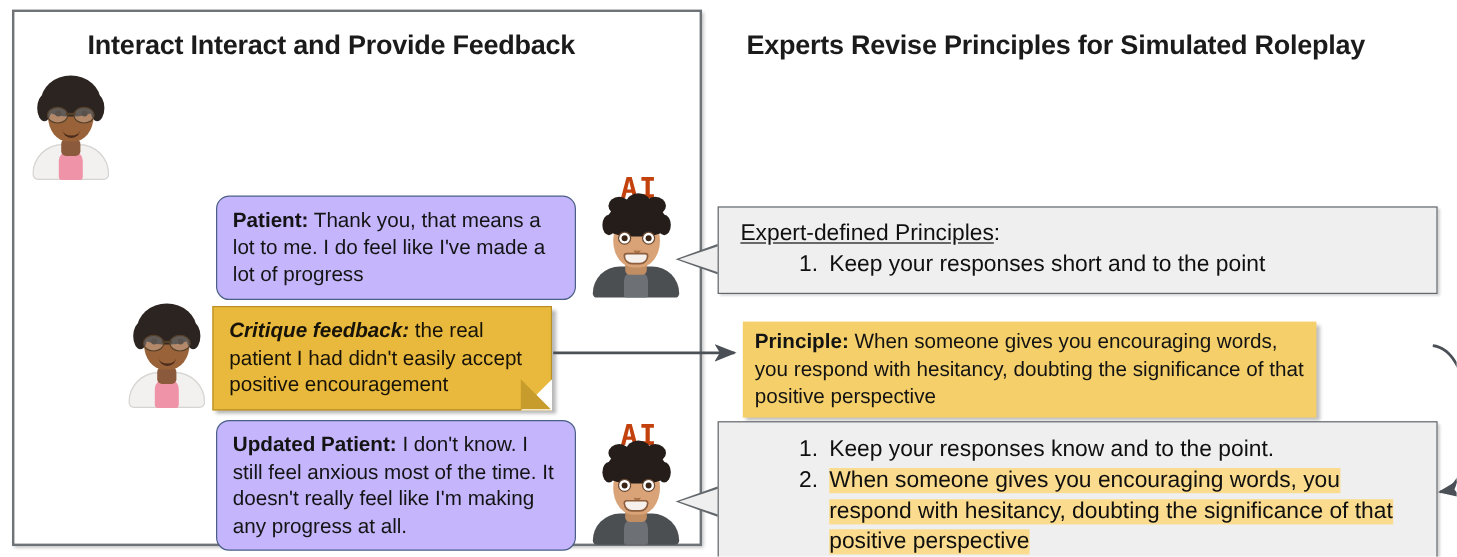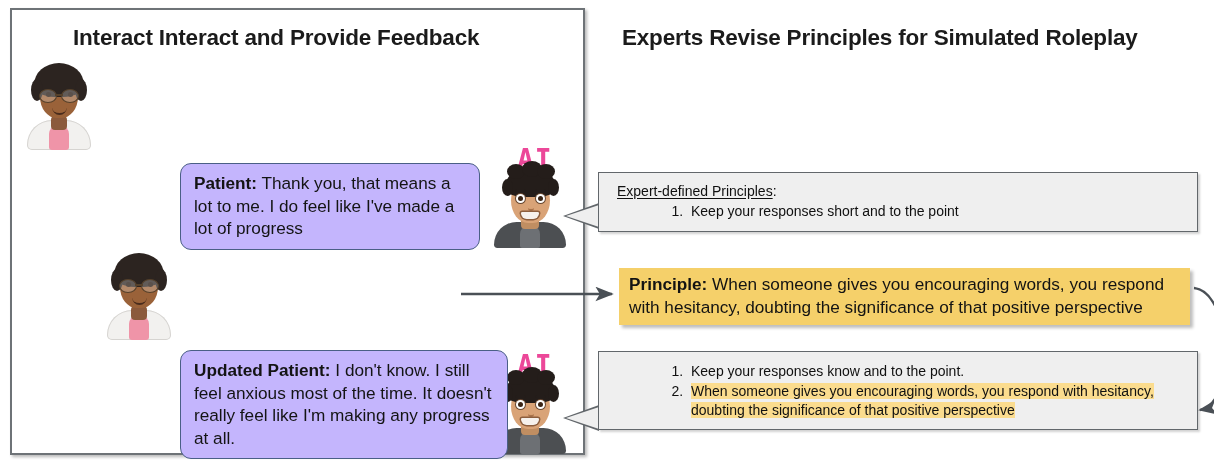--- a/index.html
+++ b/index.html
@@ -92,21 +92,21 @@
   .th-eye.r{ left:44px; }
   .th-mouth{
     position:absolute; left:28px; top:48px; width:15px; height:7px;
     border-bottom:2.4px solid #4a2c1c; border-radius:0 0 12px 12px;
   }
 
   
   .ai-label{
     position:absolute;
     font-family:"DejaVu Sans Mono","Liberation Mono",monospace;
-    font-weight:700; font-size:28px; color:#ec4899; letter-spacing:1px;
+    font-weight:700; font-size:24px; color:#c2410c; letter-spacing:1px;
   }
   .ai-hood{
     position:absolute; left:0; bottom:0; width:72px; height:26px;
     background:#4c4f52; border-radius:26px 26px 4px 4px;
   }
   .ai-hood:after{
     content:""; position:absolute; left:26px; bottom:0; width:20px; height:22px;
     background:#6d7074; border-radius:8px 8px 2px 2px;
   }
   .ai-neck{
@@ -201,21 +201,21 @@
     border-top:25px solid transparent;
   }
 
   
   .callout{
     position:absolute;
     box-sizing:border-box;
     background:#efefef;
     border:1.6px solid #62676b;
     padding:9px 14px 10px 18px;
-    font-size:14px;
+    font-size:19px;
     line-height:1.34;
     color:#101010;
     box-shadow:2px 2px 2px rgba(0,0,0,.18);
   }
   .callout .hdr{ text-decoration:underline; text-underline-offset:2px; }
   .callout ol{ margin:1px 0 0 0; padding-left:26px; }
   .callout ol li{ padding-left:4px; margin-top:1px;margin-left:44px; }
   .hl{ background:#fbdc8e; box-decoration-break:clone; -webkit-box-decoration-break:clone; }
 
   
@@ -318,20 +318,25 @@
       <div class="th-eye r"></div>
       <div class="th-glasses">
           <i class="l"></i>
           <i class="r"></i>
           <b></b>
         </div>
       <div class="th-mouth"></div>
     </div>
   </div>
 
+  <div class="sticky" style="left:177px; top:255px; width:283px;">
+    <span class="who">Critique feedback:</span><span> the real patient I had didn't easily accept positive encouragement</span>
+    <span class="sticky-fold"></span>
+    <span class="sticky-fold2"></span>
+  </div>
 
   <div class="ai-label" style="left:517px; top:349px;">AI</div>
   <div class="avatar" style="left:494px; top:370px; width:72px; height:84px;">
     <div class="av-wrap">
       <div class="ai-hood"></div>
       <div class="ai-neck"></div>
       <div class="ai-face"></div>
       <div class="ai-hair">
           <i></i>
           <i></i>
@@ -345,41 +350,41 @@
           <b></b>
         </div>
       <div class="ai-eye r">
           <b></b>
         </div>
       <div class="ai-nose"></div>
       <div class="ai-mouth"></div>
     </div>
   </div>
 
-  <div class="bubble blue" style="left:180px; top:350px; width:328px;">
+  <div class="bubble blue" style="left:180px; top:350px; width:300px;">
     <span class="who">Updated Patient:</span><span> I don't know. I still feel anxious most of the time. It doesn't really feel like I'm making any progress at all.</span>
   </div>
 
   <div class="title" id="title-right">Experts Revise Principles for Simulated Roleplay</div>
 
   <div class="tail" style="left:563px; top:203px;">
     <span class="t1"></span>
       <span class="t2"></span>
   </div>
 
   <div class="callout" style="left:598px; top:172px; width:600px;">
     <div>
       <span class="hdr"><span>Expert-defined Principles</span></span><span class="nou">:</span>
     </div>
     <ol>
       <li>Keep your responses short and to the point</li>
     </ol>
   </div>
 
-  <div class="principle" style="left:619px; top:268px; width:571px;">
+  <div class="principle" style="left:619px; top:268px; width:478px;">
     <span class="who">Principle:</span><span> When someone gives you encouraging words, you respond with hesitancy, doubting the significance of that positive perspective</span>
   </div>
 
   <div class="tail" style="left:563px; top:405px;">
     <span class="t1"></span>
       <span class="t2"></span>
   </div>
 
   <div class="callout" style="left:598px; top:351px; width:600px;">
     <ol>

